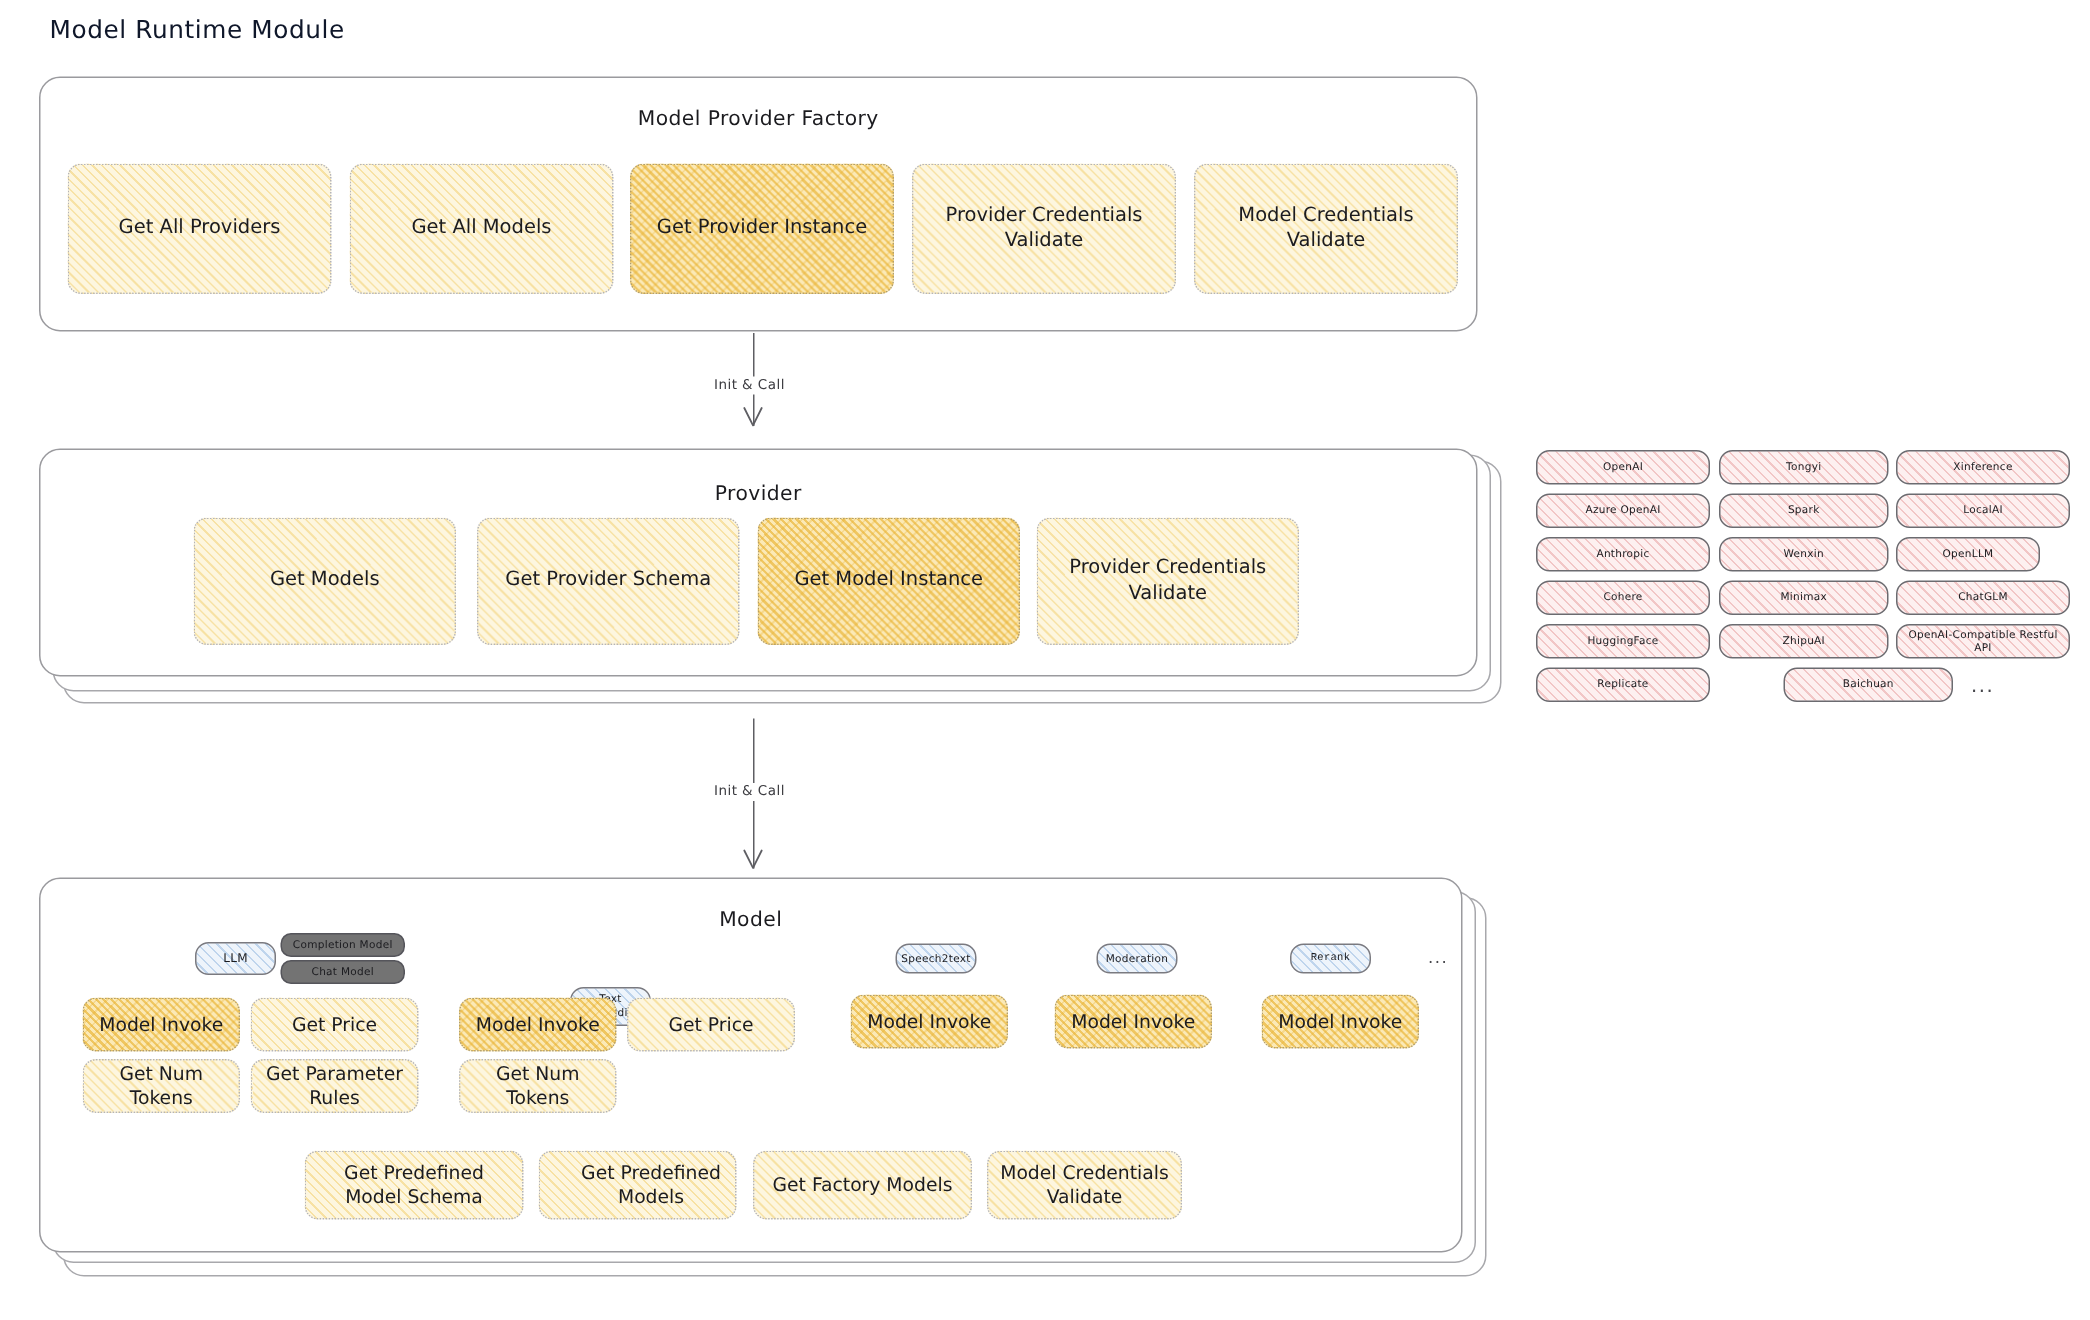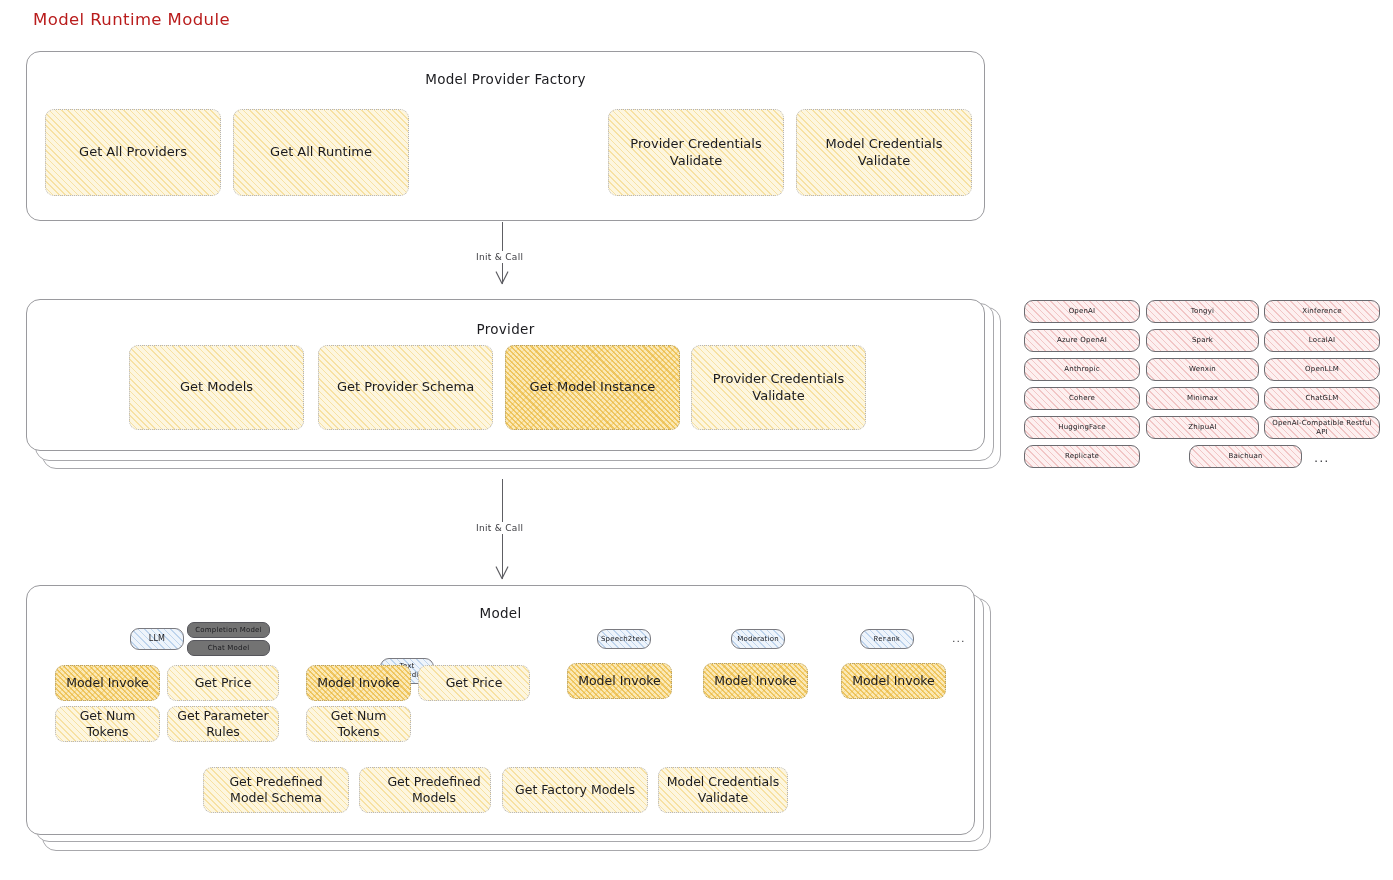--- a/index.html
+++ b/index.html
@@ -17,21 +17,21 @@
     color: #1e1e1e;
   }
 
   
   .page-title {
     position: absolute;
     left: 33px;
     top: 10px;
     font-size: 16.5px;
     letter-spacing: .4px;
-    color: #b91c1c;
+    color: #0f172a;
   }
 
   
   .panel {
     position: absolute;
     background: #ffffff;
     border: 1.1px solid #9a9a9e;
     border-radius: 14px;
     box-sizing: border-box;
   }
@@ -158,22 +158,23 @@
 </head>
 <body>
 
 <div class="page-title">Model Runtime Module</div>
 
 <div class="panel" style="left:26px; top:51px; width:959px; height:170px;">
   <div class="panel-title" style="top:19px;">Model Provider Factory</div>
 
   <div class="node fill-yellow sz-lg" style="left:18px; top:57px; width:176px; height:87px;">Get All Providers</div>
 
-  <div class="node fill-yellow sz-lg" style="left:206px; top:57px; width:176px; height:87px;">Get All Runtime</div>
-
+  <div class="node fill-yellow sz-lg" style="left:206px; top:57px; width:176px; height:87px;">Get All Models</div>
+
+  <div class="node fill-yellow-strong sz-lg" style="left:393px; top:57px; width:176px; height:87px;">Get Provider Instance</div>
 
   <div class="node fill-yellow sz-lg" style="left:581px; top:57px; width:176px; height:87px;">Provider Credentials Validate</div>
 
   <div class="node fill-yellow sz-lg" style="left:769px; top:57px; width:176px; height:87px;">Model Credentials Validate</div>
 </div>
 
 <div class="arrow-line" style="left:502px; top:222px; height:62px;"></div>
 <div class="arrow-head" style="left:502px; top:270px;">
   <svg width="16" height="16" viewBox="0 0 16 16" style="position:absolute; left:-8px; top:0;">
     <path d="M2.2 2 L8 13.6 L13.8 2" fill="none" stroke="#5e5e63" stroke-width="1.2" stroke-linecap="round" stroke-linejoin="round"></path>
@@ -207,21 +208,21 @@
 
   <div class="node fill-pink sz-xs" style="left:122px; top:0px; width:113px; height:23px;">Tongyi</div>
   <div class="node fill-pink sz-xs" style="left:122px; top:29px; width:113px; height:23px;">Spark</div>
   <div class="node fill-pink sz-xs" style="left:122px; top:58px; width:113px; height:23px;">Wenxin</div>
   <div class="node fill-pink sz-xs" style="left:122px; top:87px; width:113px; height:23px;">Minimax</div>
   <div class="node fill-pink sz-xs" style="left:122px; top:116px; width:113px; height:23px;">ZhipuAI</div>
   <div class="node fill-pink sz-xs" style="left:122px; top:145px; width:113px; height:23px;margin-left:43px;">Baichuan</div>
 
   <div class="node fill-pink sz-xs" style="left:240px; top:0px; width:116px; height:23px;">Xinference</div>
   <div class="node fill-pink sz-xs" style="left:240px; top:29px; width:116px; height:23px;">LocalAI</div>
-  <div class="node fill-pink sz-xs" style="left:240px; top:58px; width:116px; height:23px;border-radius:10px;">OpenLLM</div>
+  <div class="node fill-pink sz-xs" style="left:240px; top:58px; width:96px; height:23px;">OpenLLM</div>
   <div class="node fill-pink sz-xs" style="left:240px; top:87px; width:116px; height:23px;">ChatGLM</div>
   <div class="node fill-pink sz-xs" style="left:240px; top:116px; width:116px; height:23px;">OpenAI-Compatible Restful API</div>
 
   <div class="ellipsis" style="left:290px; top:150px;">...</div>
 </div>
 
 <div class="arrow-line" style="left:502px; top:479px; height:100px;"></div>
 <div class="arrow-head" style="left:502px; top:565px;">
   <svg width="16" height="16" viewBox="0 0 16 16" style="position:absolute; left:-8px; top:0;">
     <path d="M2.2 2 L8 13.6 L13.8 2" fill="none" stroke="#5e5e63" stroke-width="1.2" stroke-linecap="round" stroke-linejoin="round"></path>

